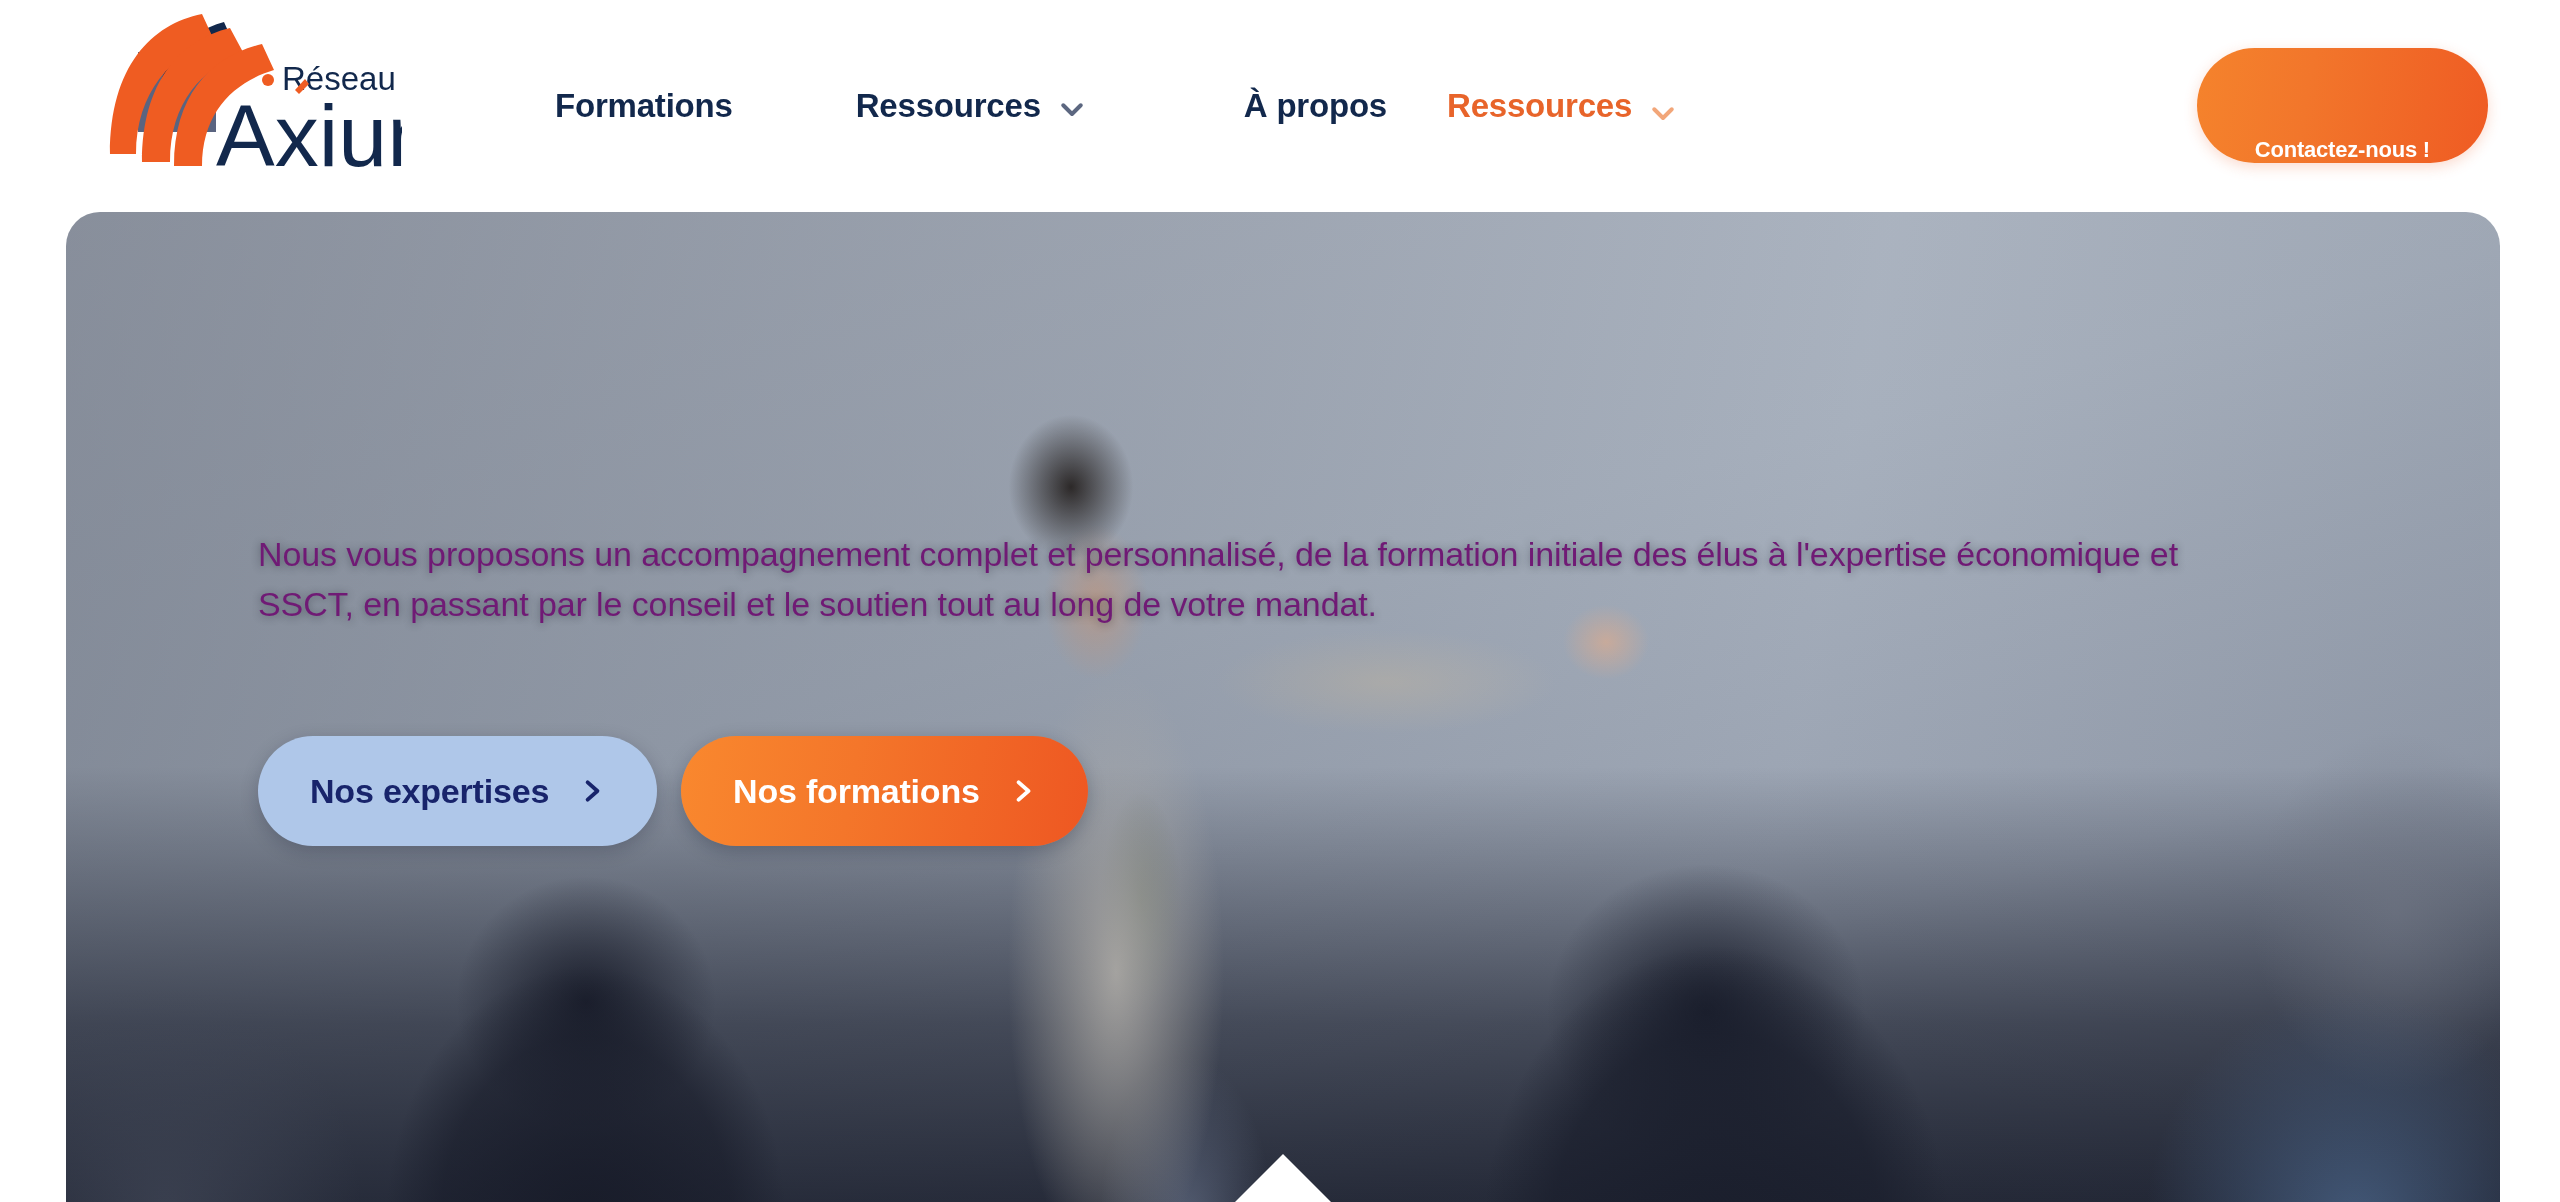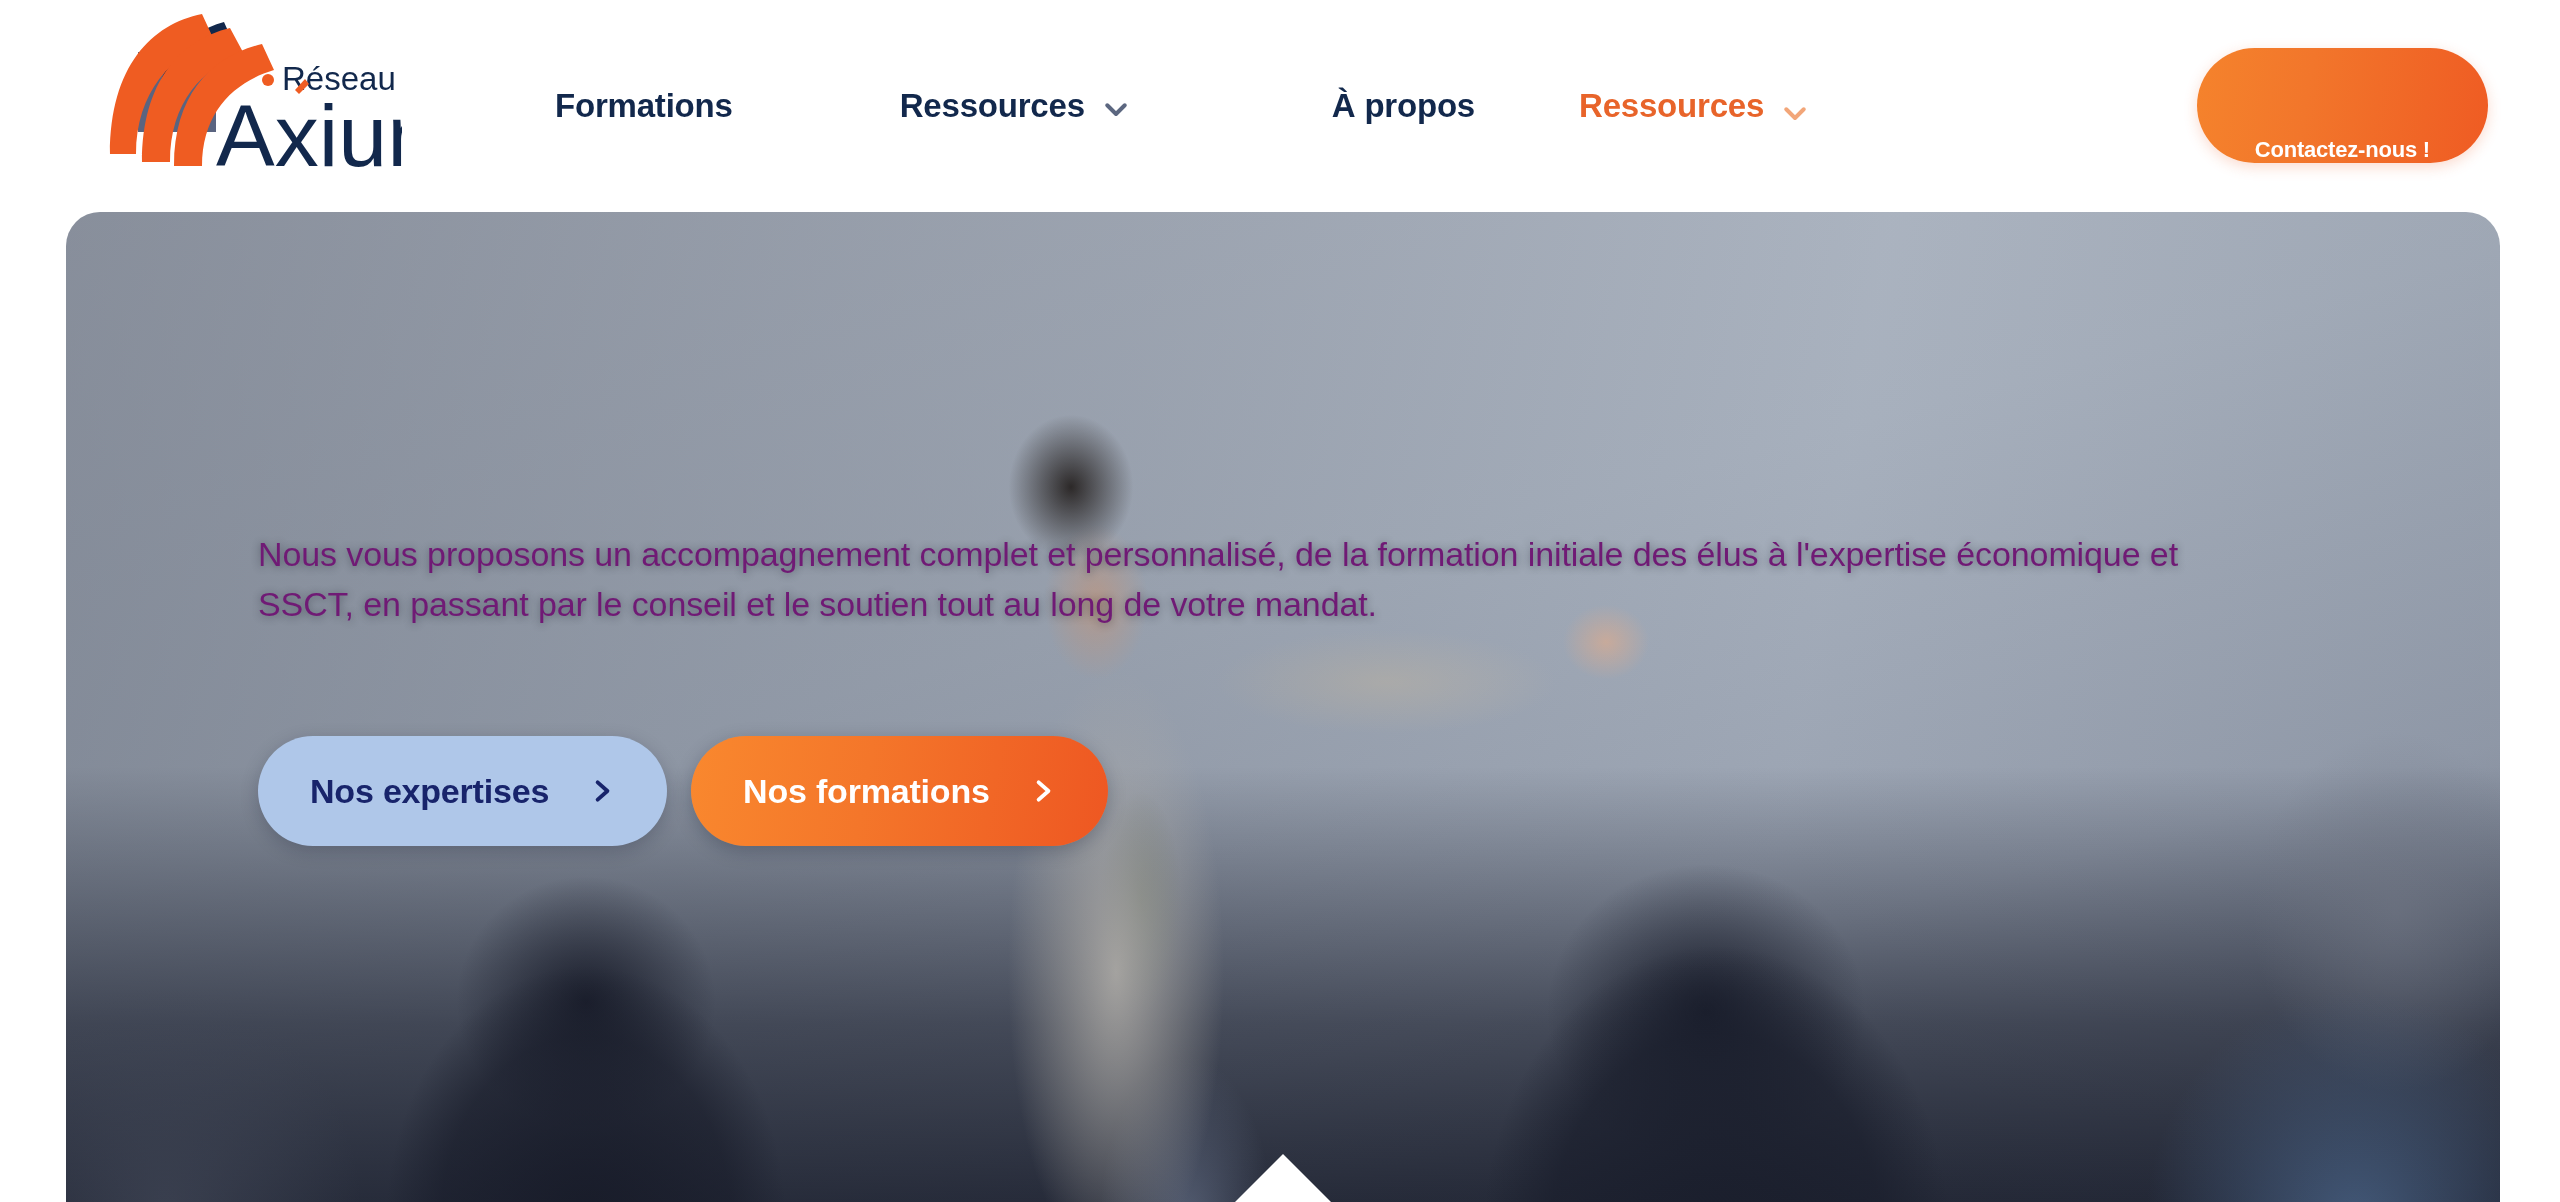--- a/index.html
+++ b/index.html
@@ -21,21 +21,21 @@
 
   .logo{
     position:absolute; left:92px; top:14px;
     width:310px; height:170px;
     display:block;
   }
 
   .main-nav{
     position:absolute; left:555px; top:0;
     height:212px;
-    display:flex; align-items:center;gap:44px;
+    display:flex; align-items:center;
   }
   .nav-item{
     display:flex; align-items:center; gap:16px;
     font-size:33px; font-weight:bold;
     color:#12284C;
     letter-spacing:-0.2px;
     white-space:nowrap;
     cursor:pointer;
   }
   .nav-item.is-active{ color:#E8642A;align-items:flex-end; }
@@ -143,21 +143,21 @@
     text-shadow:0 1px 9px rgba(16,20,32,0.45);
   }
 
   .hero-actions{
     margin-top:107px;
     display:flex; align-items:center; gap:24px;
   }
   .btn{
     height:110px;
     border:none; border-radius:58px;
-    display:inline-flex; align-items:center; gap:40px;
+    display:inline-flex; align-items:center; gap:30px;
     padding:0 52px;
     font-family:"Liberation Sans", sans-serif;
     font-size:34px; font-weight:bold;
     letter-spacing:-0.2px;
     cursor:pointer;
     white-space:nowrap;
   }
   .btn-secondary{
     background:#AFC7E9;
     color:#18246B;

